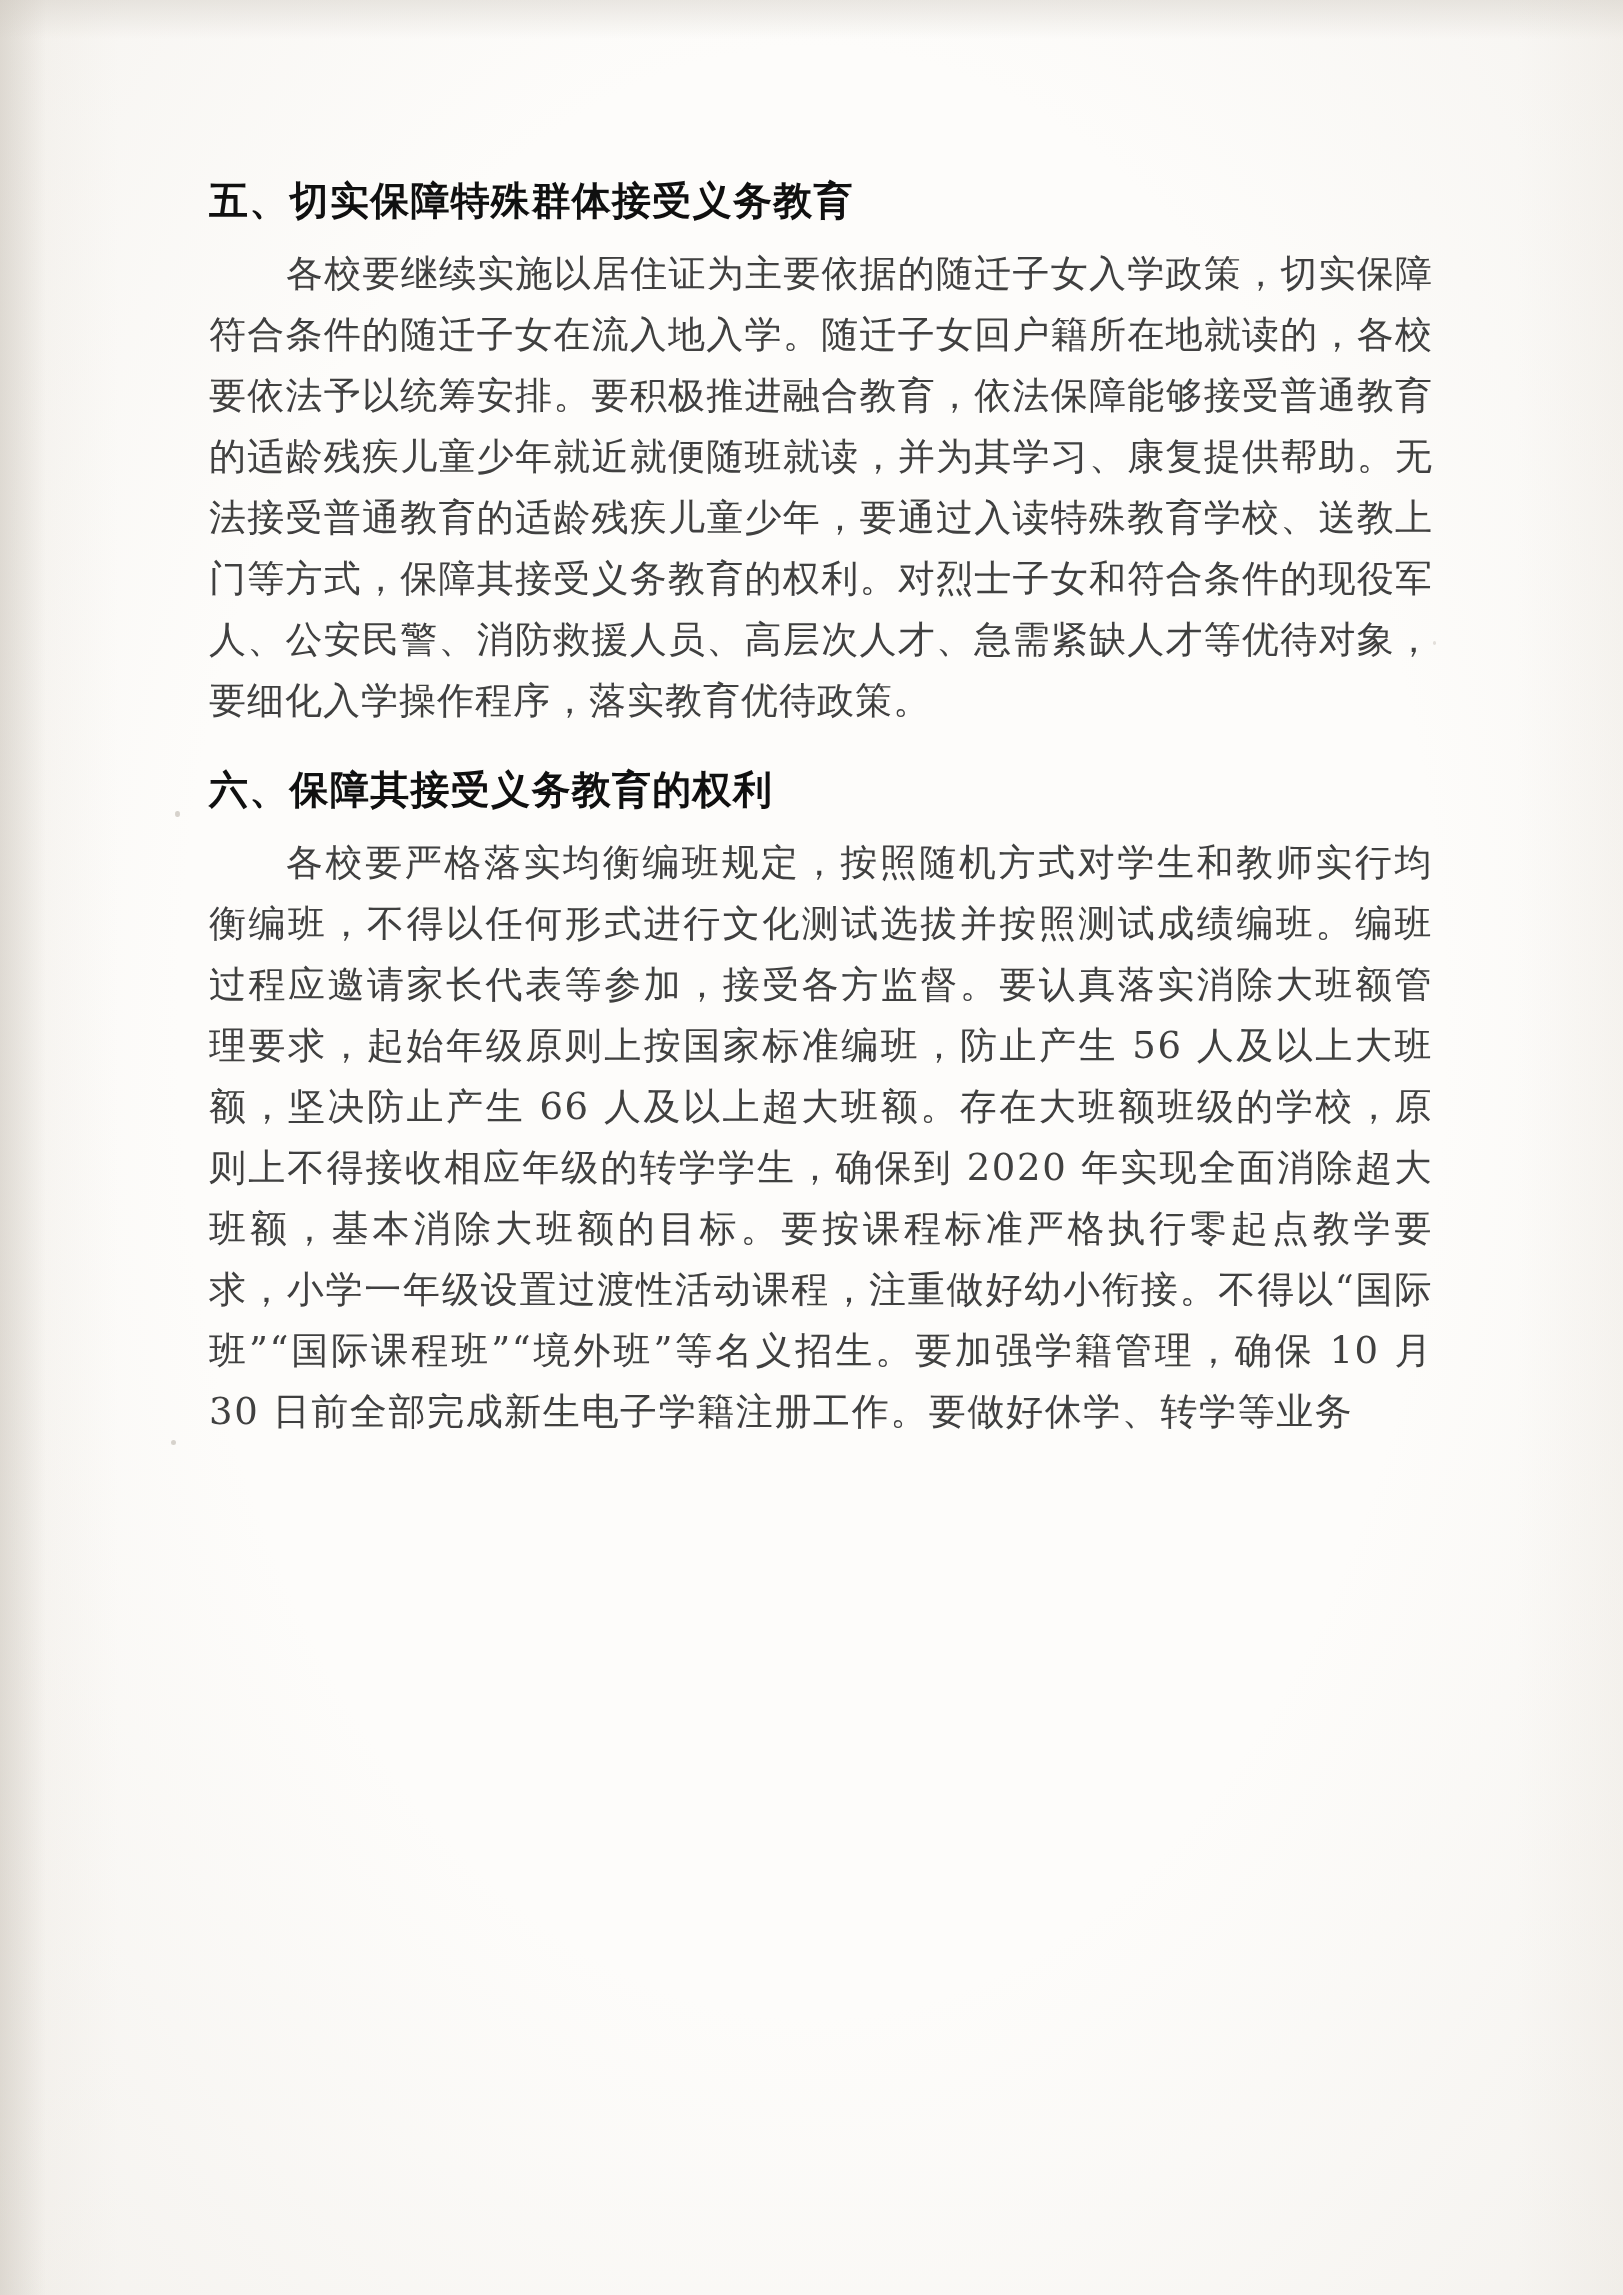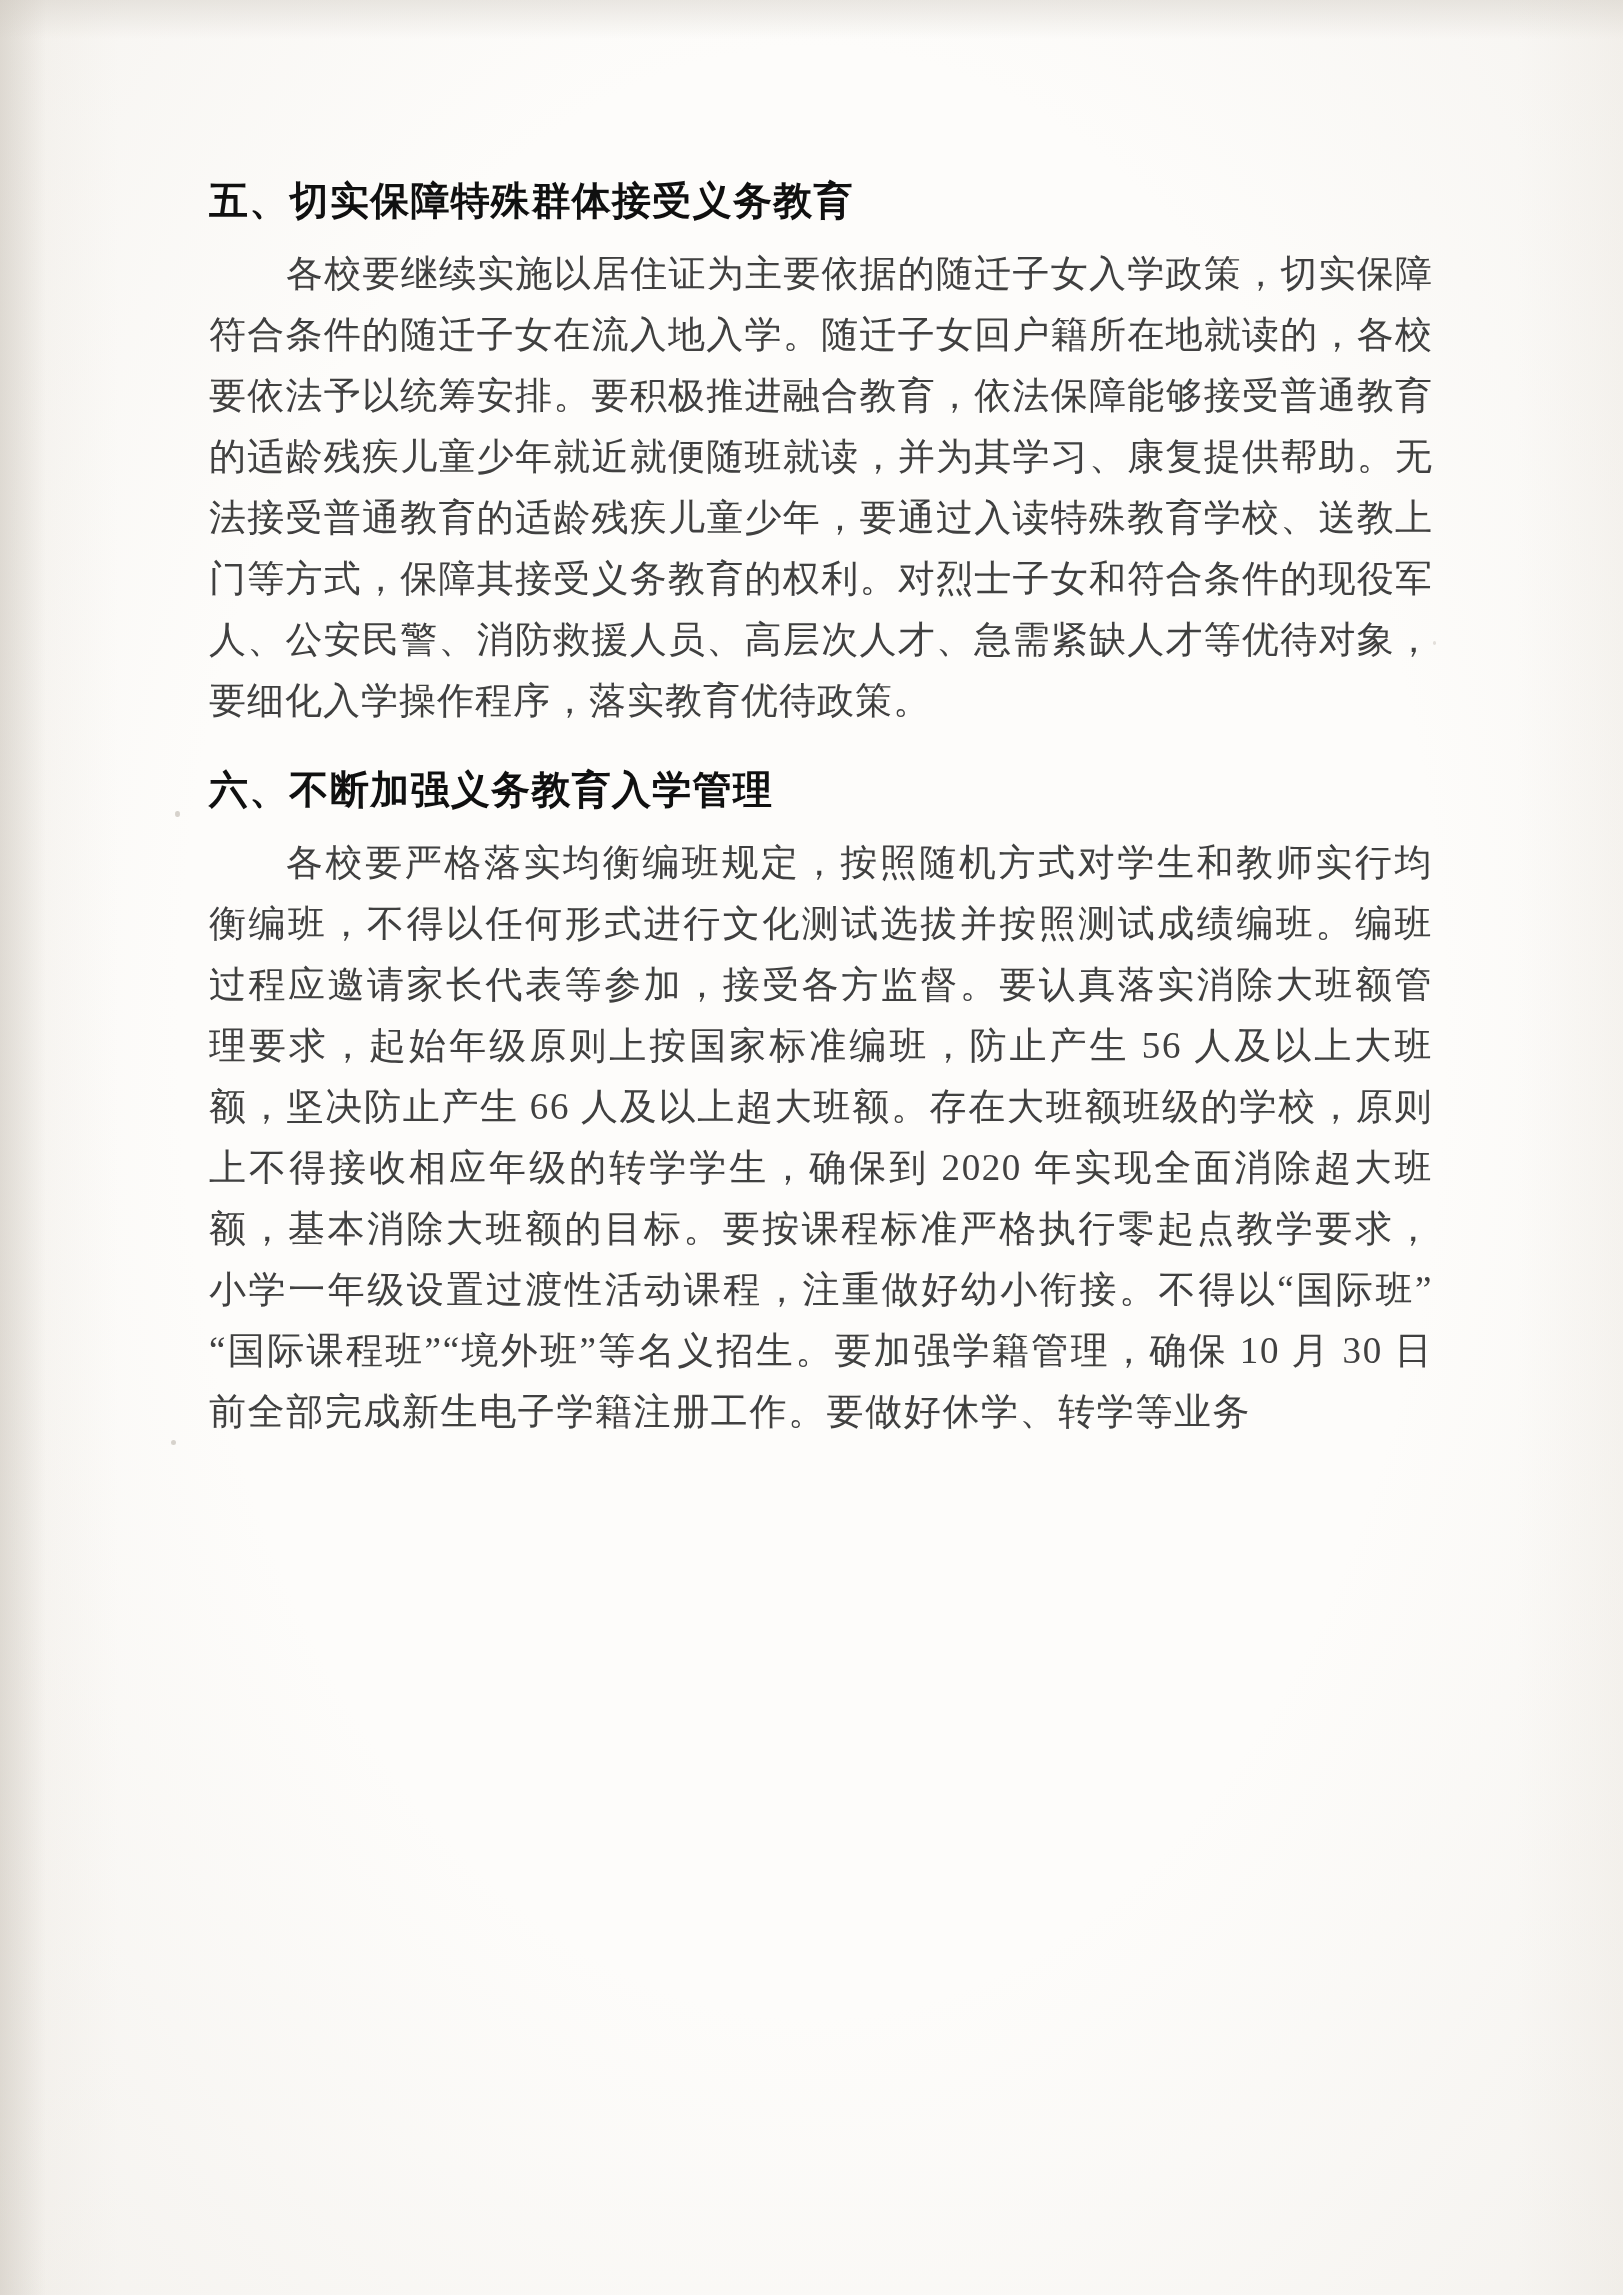--- a/index.html
+++ b/index.html
@@ -50,21 +50,20 @@
     line-height: 61px;
     text-align: justify;
     text-justify: inter-ideograph;
     text-indent: 77px;
     margin: 0;
     letter-spacing: 1px;
     color: #404040;
   }
   .para.spaced {
     letter-spacing: 1.6px;
-    font-family: Liberation Serif, serif;
   }
   
   .speck {
     position: absolute;
     background: #c9c4bc;
     border-radius: 50%;
     opacity: .75;
   }
   .speck.s1 { left: 175px; top: 811px; width: 4.6px; height: 5.9px; }
   .speck.s2 { left: 171px; top: 1440px; width: 5.2px; height: 5.2px; }
@@ -93,19 +92,19 @@
   <span class="speck s1"></span>
   <span class="speck s2"></span>
   <span class="speck s3"></span>
 
   <div class="content">
 
     <h2 class="heading">五、切实保障特殊群体接受义务教育</h2>
 
     <p class="para">各校要继续实施以居住证为主要依据的随迁子女入学政策，切实保障符合条件的随迁子女在流入地入学。随迁子女回户籍所在地就读的，各校要依法予以统筹安排。要积极推进融合教育，依法保障能够接受普通教育的适龄残疾儿童少年就近就便随班就读，并为其学习、康复提供帮助。无法接受普通教育的适龄残疾儿童少年，要通过入读特殊教育学校、送教上门等方式，保障其接受义务教育的权利。对烈士子女和符合条件的现役军人、公安民警、消防救援人员、高层次人才、急需紧缺人才等优待对象，要细化入学操作程序，落实教育优待政策。</p>
 
-    <h2 class="heading second">六、不断加强义务教育入学管理</h2>
+    <h2 class="heading second">六、保障其接受义务教育的权利</h2>
 
     <p class="para spaced">各校要严格落实均衡编班规定，按照随机方式对学生和教师实行均衡编班，不得以任何形式进行文化测试选拔并按照测试成绩编班。编班过程应邀请家长代表等参加，接受各方监督。要认真落实消除大班额管理要求，起始年级原则上按国家标准编班，防止产生 56 人及以上大班额，坚决防止产生 66 人及以上超大班额。存在大班额班级的学校，原则上不得接收相应年级的转学学生，确保到 2020 年实现全面消除超大班额，基本消除大班额的目标。要按课程标准严格执行零起点教学要求，小学一年级设置过渡性活动课程，注重做好幼小衔接。不得以“国际班”“国际课程班”“境外班”等名义招生。要加强学籍管理，确保 10 月 30 日前全部完成新生电子学籍注册工作。要做好休学、转学等业务</p>
 
   </div>
 </div>
 
 
 </body></html>

